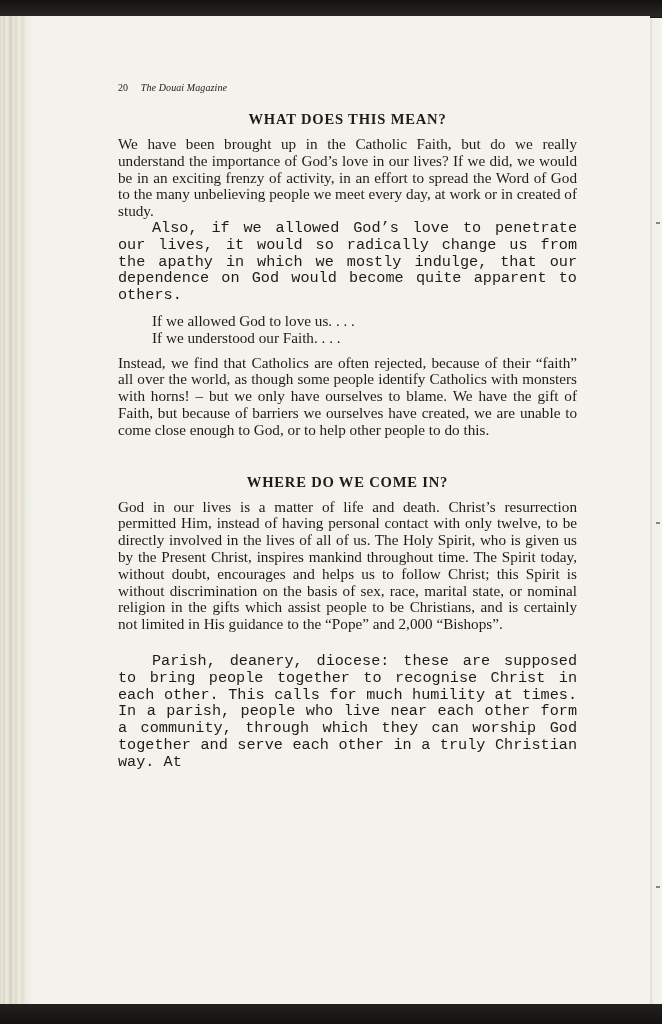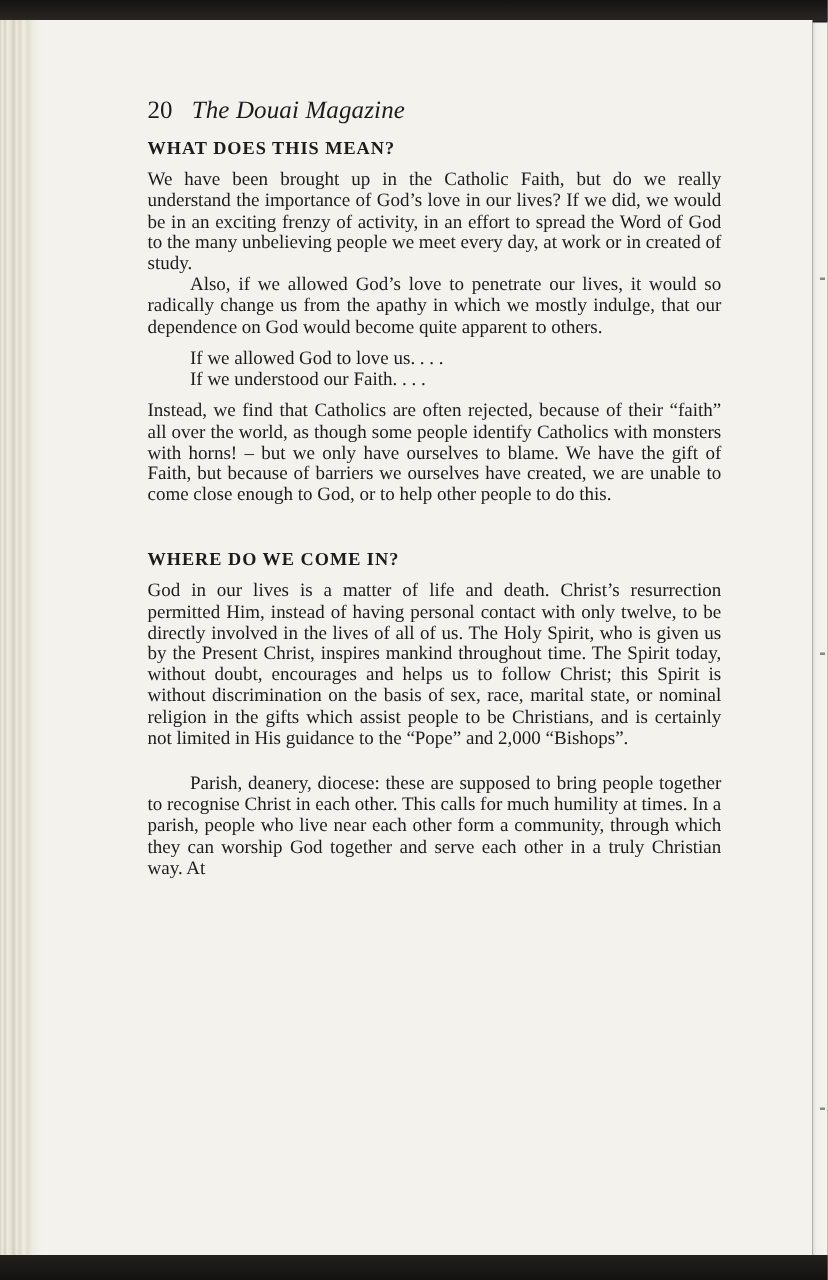--- a/index.html
+++ b/index.html
@@ -58,45 +58,47 @@
     .content {
       position: absolute;
       left: 118px;
       top: 78px;
       width: 459px;
       color: #1e1c1a;
       font-size: 15.2px;
       line-height: 16.8px;
     }
     .running-head {
-      font-size: 20px;
+      font-size: 10px;
       line-height: 20px;
       margin: 0 0 12px 0;
       letter-spacing: 0.1px;
     }
     .running-head .pnum {
       margin-right: 10px;
     }
     .running-head .mag {
       font-style: italic;
     }
     h2 {
       font-size: 14.6px;
       font-weight: bold;
+      text-align: center;
       letter-spacing: 0.8px;
       margin: 0 0 8px 0;
       line-height: 18px;
     }
     p {
       margin: 0;
       text-align: justify;
       text-align-last: left;
     }
     p.indent {
       text-indent: 34px;
+      font-family: Liberation Mono, monospace;
     }
     .verse {
       margin: 9px 0 8px 34px;
     }
     .verse div {
       line-height: 16.8px;
     }
     .section { margin-top: 34px; }
     .section-2 { margin-top: 20px; }
   </style>

